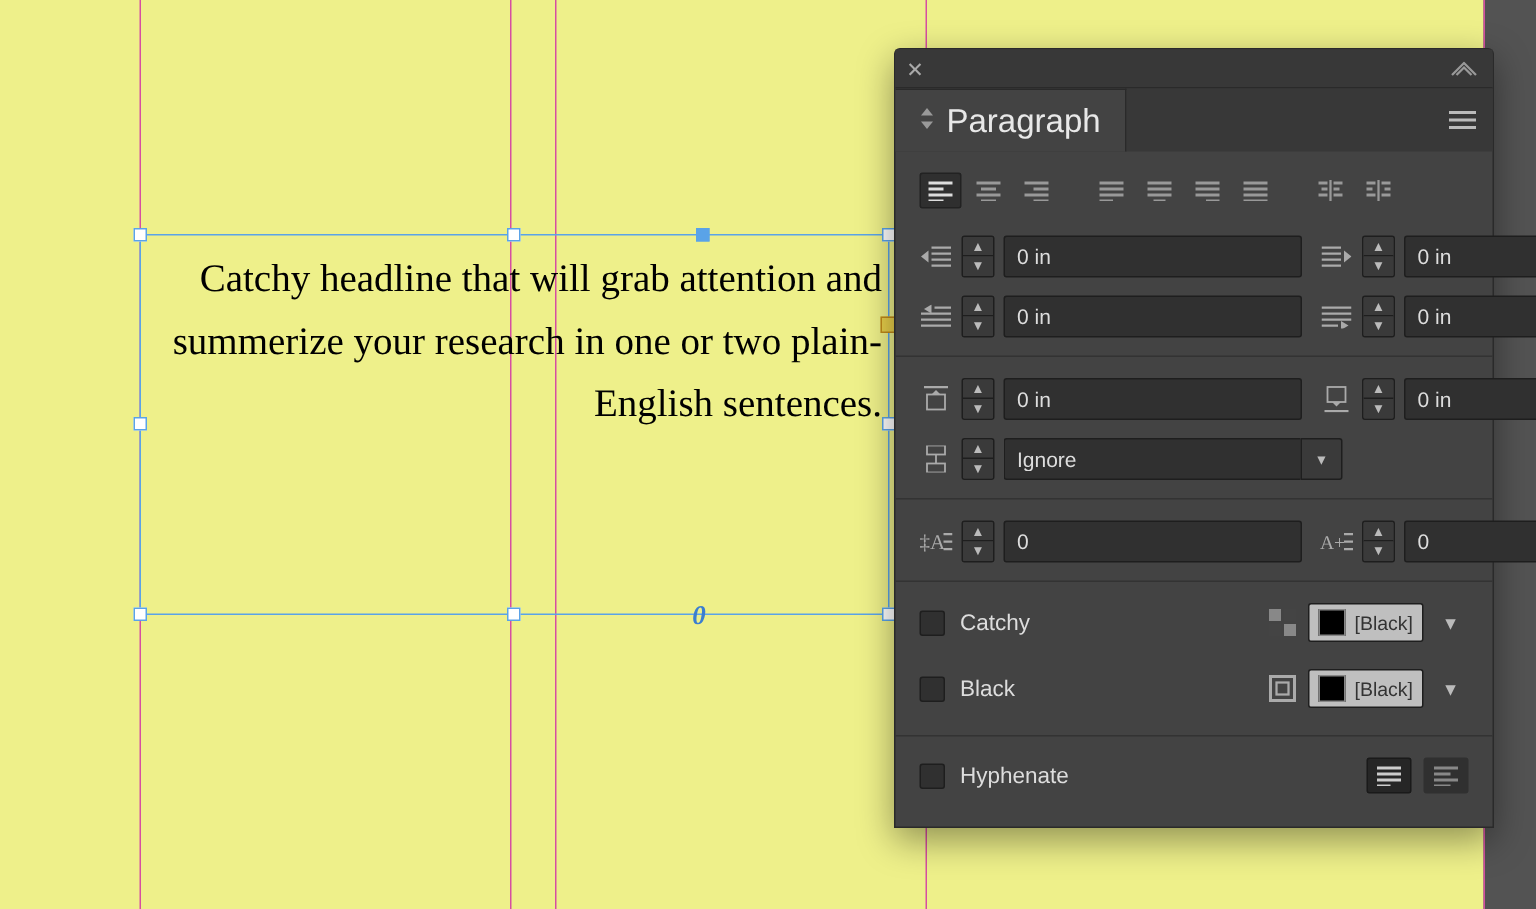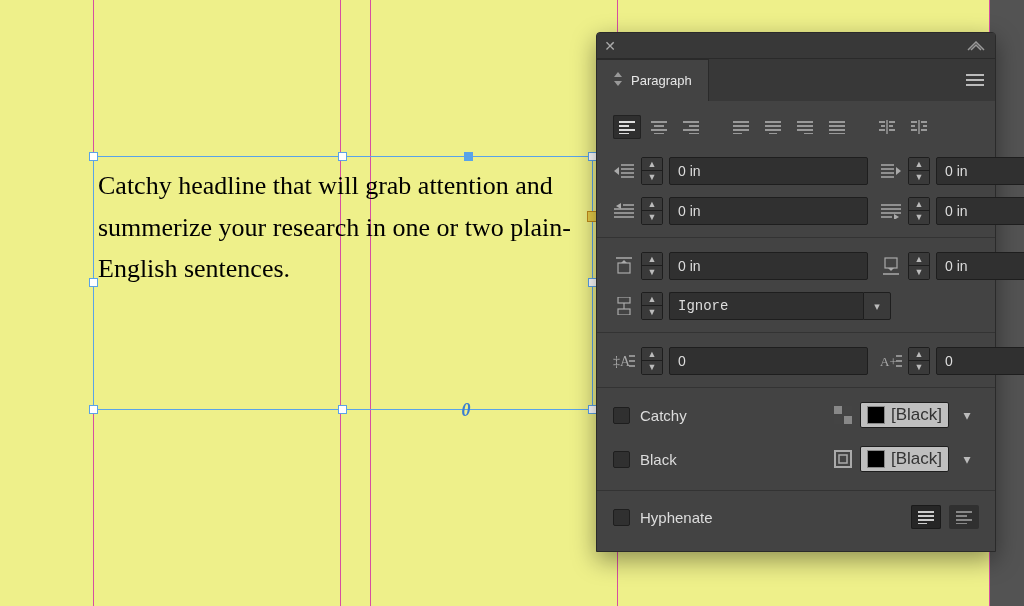--- a/index.html
+++ b/index.html
@@ -10,20 +10,21 @@
     position: relative;
     font-family: "Helvetica Neue", Arial, sans-serif;
     background: #eef08a;
   }
 
   
   .canvas {
     position: absolute;
     inset: 0;
     background: #eef08a;
+    text-align: right;
   }
   .doc-edge {
     position: absolute;
     top: 0; bottom: 0;
     width: 35px;
     right: 0;
     background: #535353;
   }
   .guide-v {
     position: absolute;
@@ -102,21 +103,21 @@
     align-items: stretch;
     background: #383838;
     height: 42px;
   }
   .tab {
     display: flex; align-items: center;
     padding: 0 16px;
     background: #434343;
     border-top: 1px solid #2a2a2a;
     border-right: 1px solid #2a2a2a;
-    font-size: 13px;
+    font-size: 22px;
     color: #e8e8e8;
     font-weight: 500;
     gap: 8px;
     cursor: pointer;
   }
   .tab .sort {
     font-size: 12px; color: #999;
   }
   .ham {
     margin-left: auto;
@@ -189,21 +190,21 @@
     border: 1px solid #1e1e1e;
     color: #ddd;
     padding: 0 8px;
     font-size: 14px;
     border-radius: 2px;
   }
   .select-wrap {
     display: flex;
     flex: 1;
   }
-  .select-wrap .num-input { border-right: none; border-radius: 2px 0 0 2px; font-family: Liberation Mono, monospace; }
+  .select-wrap .num-input { border-right: none; border-radius: 2px 0 0 2px; }
   .select-caret {
     width: 28px; height: 28px;
     background: #3a3a3a;
     border: 1px solid #1e1e1e;
     border-radius: 0 2px 2px 0;
     display: flex; align-items: center; justify-content: center;
     color: #bbb; font-size: 11px;
     cursor: pointer;
   }
 
@@ -238,21 +239,21 @@
     background: #bfbfbf;
     height: 26px;
     padding: 0 6px;
     border-radius: 2px;
     gap: 6px;
     border: 1px solid #1e1e1e;
   }
   .swatch .chip {
     width: 18px; height: 18px; background: #000; border: 1px solid #888;
   }
-  .swatch .name { color: #333; font-size: 17px; }
+  .swatch .name { color: #333; font-size: 13px; }
   .swatch-caret {
     width: 24px; height: 26px;
     display: flex; align-items: center; justify-content: center;
     color: #bbb; cursor: pointer;
   }
 
   .mode-btns {
     margin-left: auto;
     display: flex; gap: 8px;
   }

